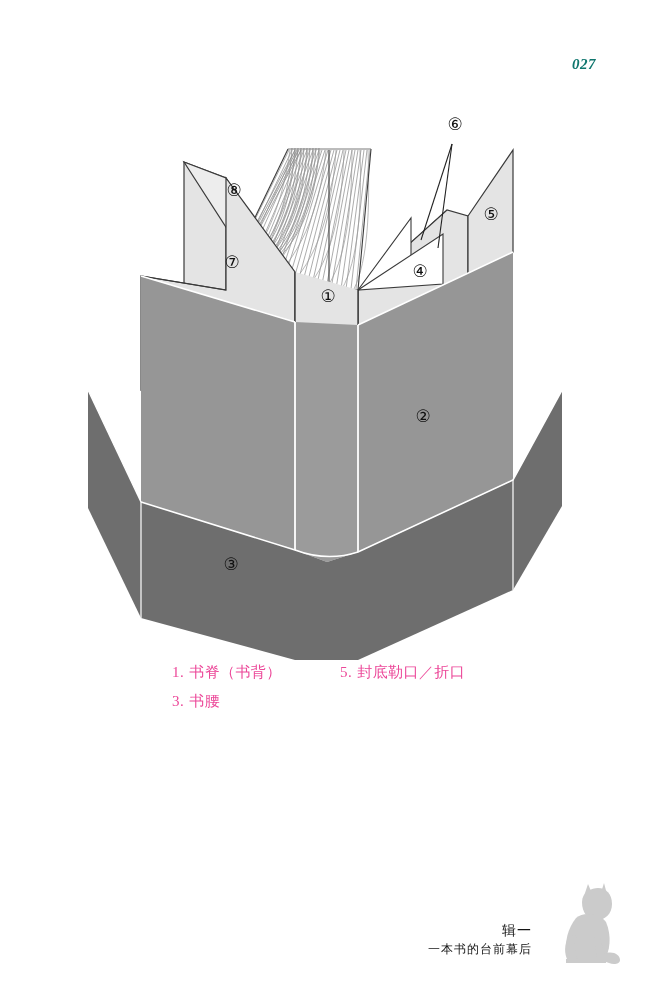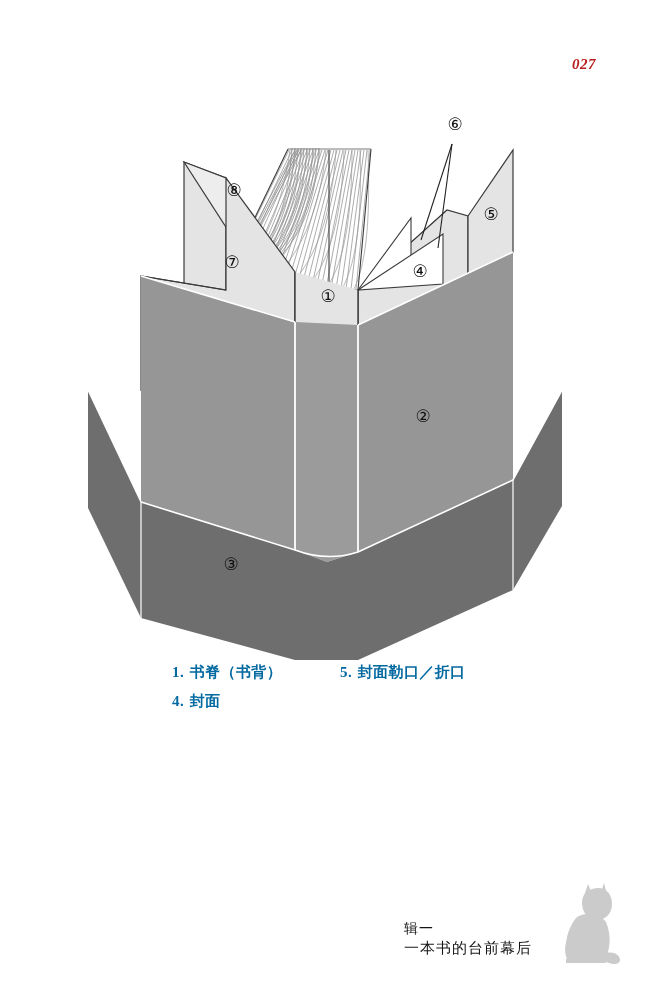--- a/index.html
+++ b/index.html
@@ -23,21 +23,21 @@
   
   .folio {
     position: absolute;
     top: 56px;
     right: 54px;
     font-family: "Liberation Serif", "DejaVu Serif", serif;
     font-style: italic;
     font-weight: 700;
     font-size: 15px;
     letter-spacing: 0.5px;
-    color: #b91c1c;
+    color: #0f766e;
   }
   
   .diagram {
     position: absolute;
     left: 0;
     top: 100px;
     width: 650px;
     height: 560px;
   }
   .diagram svg {
@@ -50,54 +50,53 @@
     top: 658px;
     width: 340px;
     display: grid;
     grid-template-columns: 168px 172px;
     grid-auto-rows: 29px;
     align-items: center;
   }
   .legend-item {
     font-family: "DejaVu Serif", "Liberation Serif", serif;
     font-size: 15px;
-    color: #0369a1;
+    color: #ec4899;
     white-space: nowrap;
     letter-spacing: 0.4px;
-    font-weight: bold;
   }
   .legend-num {
     font-family: "Liberation Serif", "DejaVu Serif", serif;
     font-size: 15px;
   }
   
   .footer {
     position: absolute;
     left: 0;
     bottom: 0;
     width: 650px;
     height: 130px;
   }
   .footer-text {
     position: absolute;
     right: 118px;
     bottom: 46px;
-    text-align: left;
+    text-align: right;
     color: #141414;
     font-family: "DejaVu Sans", "Liberation Sans", sans-serif;
     margin-left: 33px;
   }
   .footer-line1 {
     font-size: 14px;
     letter-spacing: 1px;
     display: block;
     margin-bottom: 1px;
   }
   .footer-line2 {
-    font-size: 15px;
+    font-size: 12px;
     letter-spacing: 1px;
     display: block;
     white-space: nowrap;
   }
   .cat {
     position: absolute;
     right: 22px;
     bottom: 38px;
     width: 86px;
     height: 88px;
@@ -280,25 +279,25 @@
     </svg>
   </div>
 
   <div class="legend">
     <div class="legend-item">
       <span class="legend-num">1.</span>
       <span>书脊（书背）</span>
     </div>
     <div class="legend-item">
       <span class="legend-num">5.</span>
-      <span>封面勒口／折口</span>
+      <span>封底勒口／折口</span>
     </div>
     <div class="legend-item">
-      <span class="legend-num">4.</span>
-      <span>封面</span>
+      <span class="legend-num">3.</span>
+      <span>书腰</span>
     </div>
   </div>
 
   <div class="footer">
     <div class="footer-text">
       <span class="footer-line1">辑一</span>
       <span class="footer-line2">一本书的台前幕后</span>
     </div>
     <svg class="cat" viewBox="0 0 86 88" xmlns="http://www.w3.org/2000/svg">
       <g fill="#cbcbcb">

